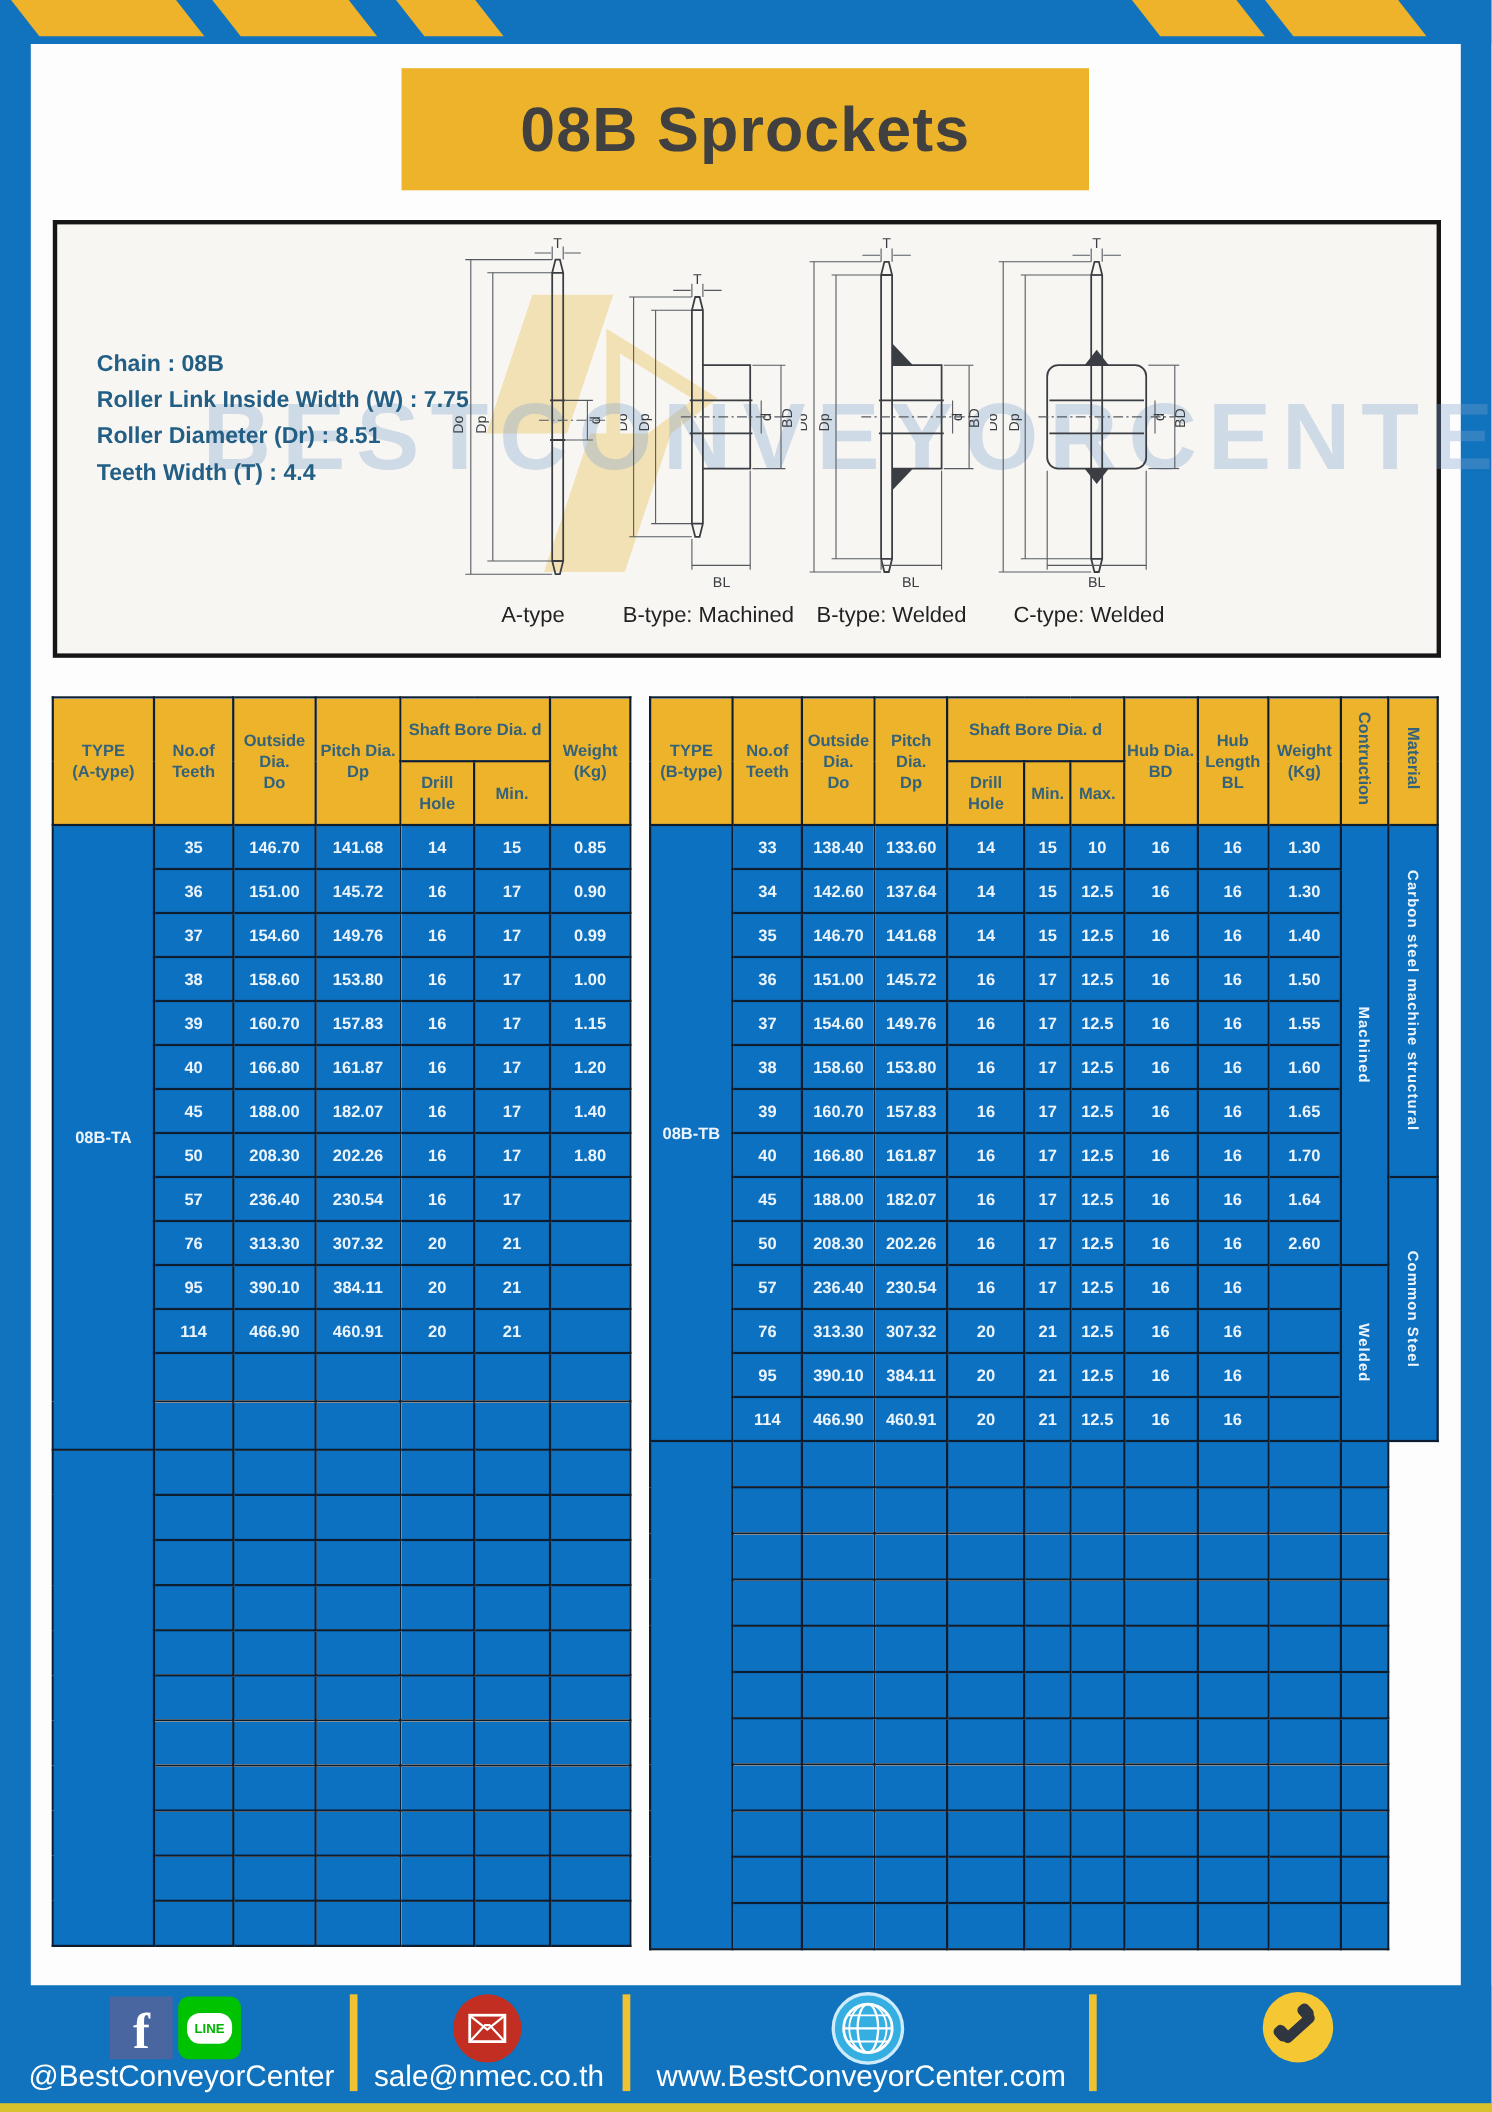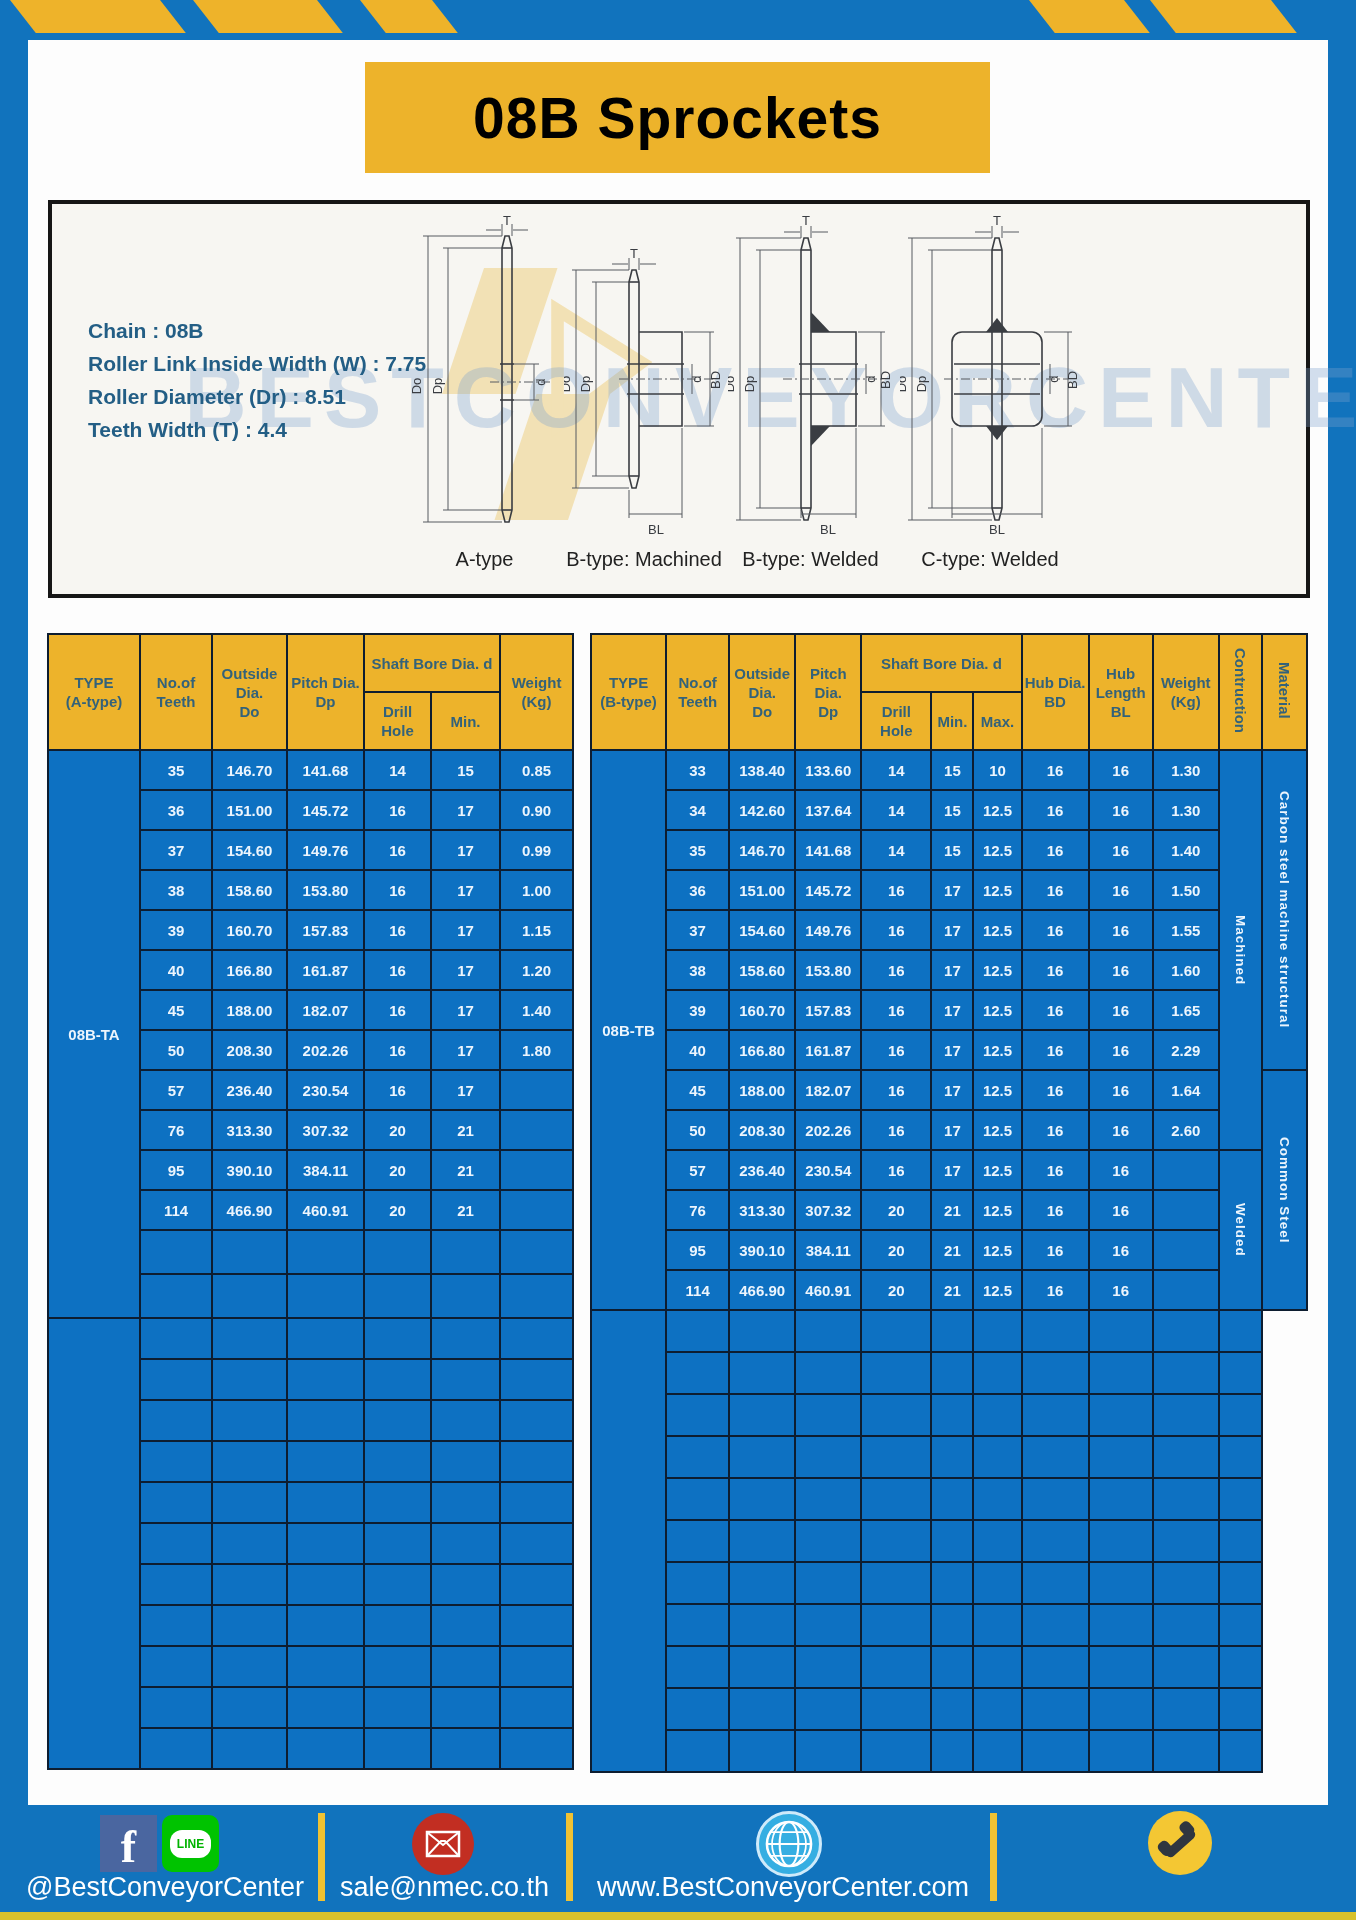--- a/index.html
+++ b/index.html
@@ -3,21 +3,21 @@
 <meta charset="utf-8">
 <style>
   html,body{margin:0;padding:0;background:#e8e8e8;}
   .page{position:relative;width:1356px;height:1920px;background:#1173bd;font-family:"Liberation Sans",sans-serif;overflow:hidden;}
   .content-bg{position:absolute;left:28px;top:40px;width:1300px;height:1765px;background:#fdfdfd;}
   
   .top-band{position:absolute;left:0;top:0;width:1356px;height:40px;background:#1173bd;overflow:hidden;}
   .stripe{position:absolute;top:0;height:33px;background:#eeb32a;transform:skewX(38deg);transform-origin:top left;}
   
   .title-banner{position:absolute;left:365px;top:62px;width:625px;height:111px;background:#edb32b;display:flex;align-items:center;justify-content:center;}
-  .title-banner h1{margin:0;font-size:57px;font-weight:bold;color:#000000;letter-spacing:1px;}
+  .title-banner h1{margin:0;font-size:57px;font-weight:bold;color:#404040;letter-spacing:1px;}
   
   .diagram-box{position:absolute;left:48px;top:200px;width:1262px;height:398px;background:#f7f6f2;border:4px solid #161616;box-sizing:border-box;}
   .watermark{position:absolute;left:370px;top:18px;width:780px;height:350px;display:flex;flex-direction:row;align-items:center;justify-content:center;z-index:0;pointer-events:none;}
   .watermark span{font-size:86px;font-weight:bold;letter-spacing:10px;line-height:102px;color:rgba(125,160,205,0.33);}
   .wm-logo{position:absolute;left:390px;top:40px;width:210px;height:300px;z-index:0;opacity:.3;}
   .specs{position:absolute;left:36px;top:110px;z-index:2;}
   .spec-line{font-size:21px;font-weight:bold;color:#235e85;line-height:33px;white-space:nowrap;}
   .drawing{position:absolute;top:10px;margin:0;z-index:1;text-align:center;}
   .drawing svg{display:block;}
   .drawing figcaption{font-size:20px;color:#222;margin-top:4px;font-family:"Liberation Sans",sans-serif;}
@@ -596,21 +596,21 @@
         </tr>
         <tr>
           <td>40</td>
           <td>166.80</td>
           <td>161.87</td>
           <td>16</td>
           <td>17</td>
           <td>12.5</td>
           <td>16</td>
           <td>16</td>
-          <td>2.29</td>
+          <td>1.70</td>
         </tr>
         <tr>
           <td>45</td>
           <td>188.00</td>
           <td>182.07</td>
           <td>16</td>
           <td>17</td>
           <td>12.5</td>
           <td>16</td>
           <td>16</td>

